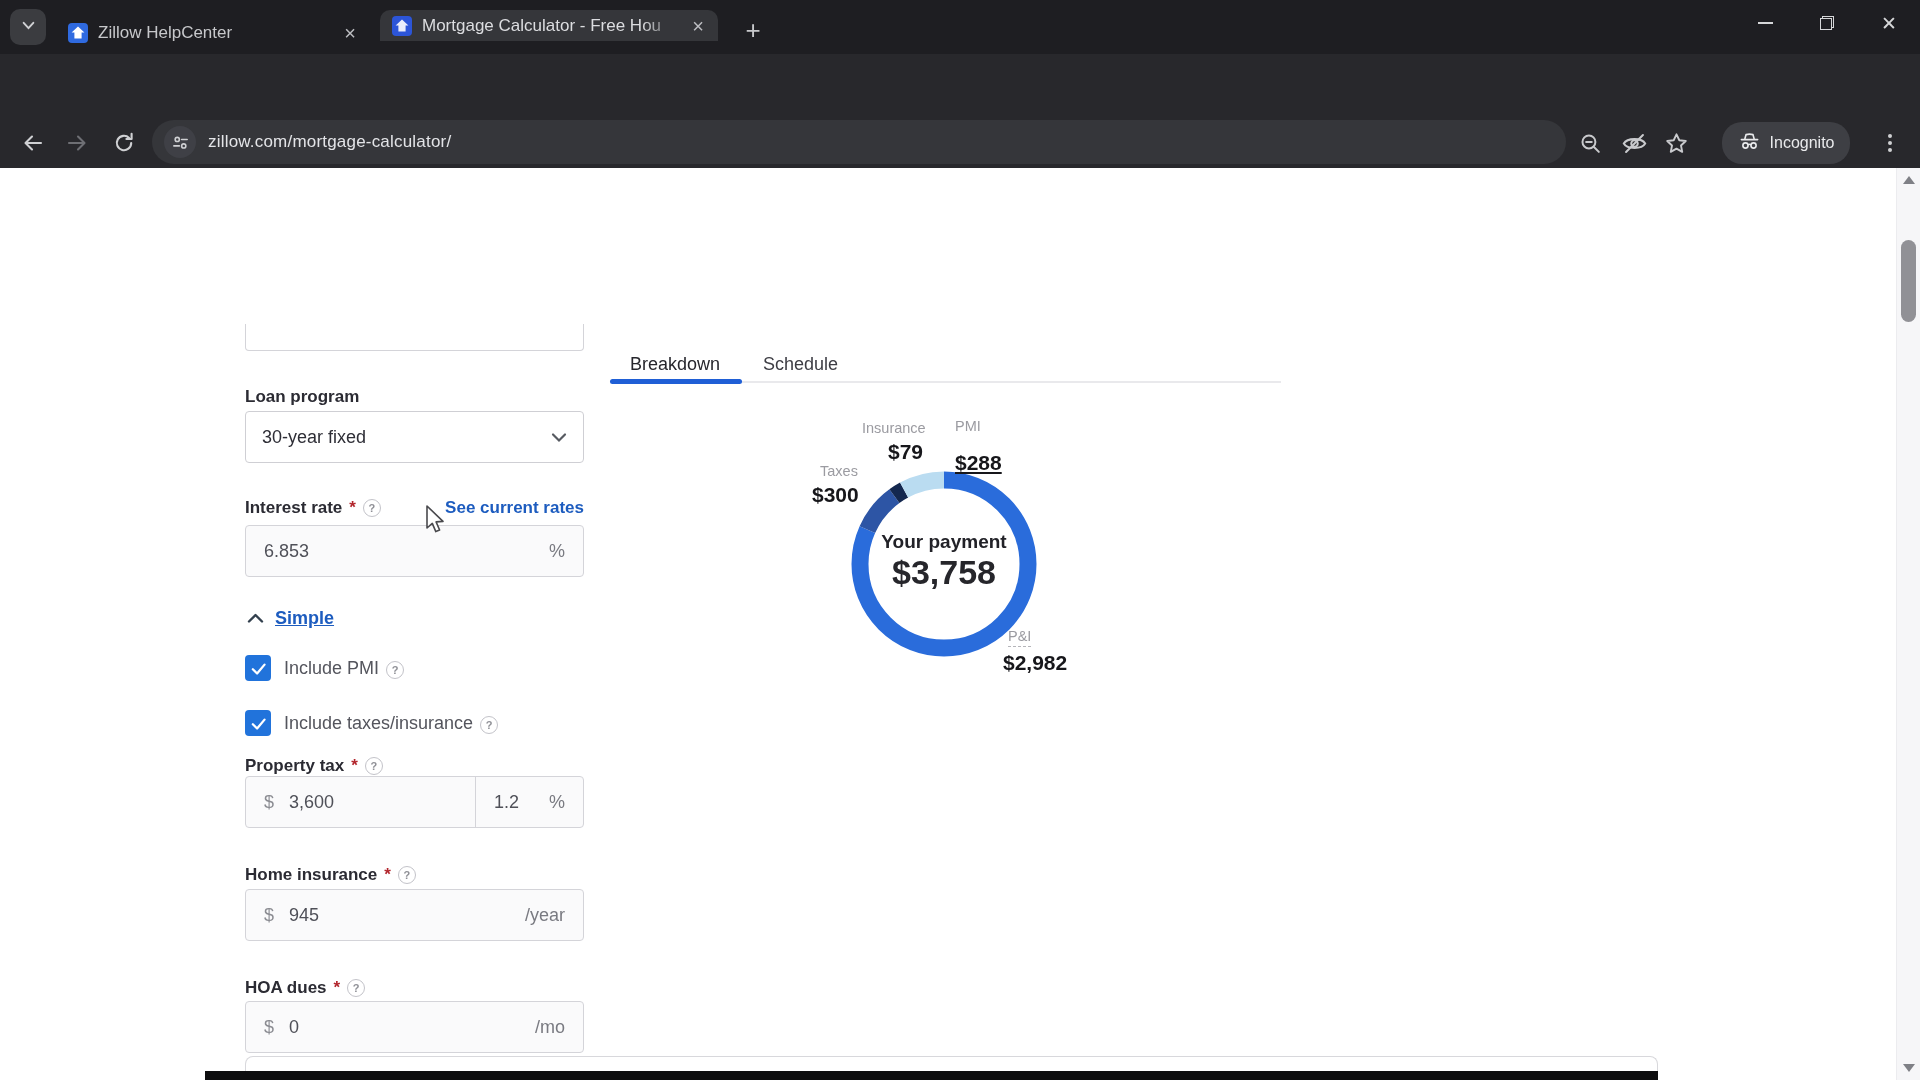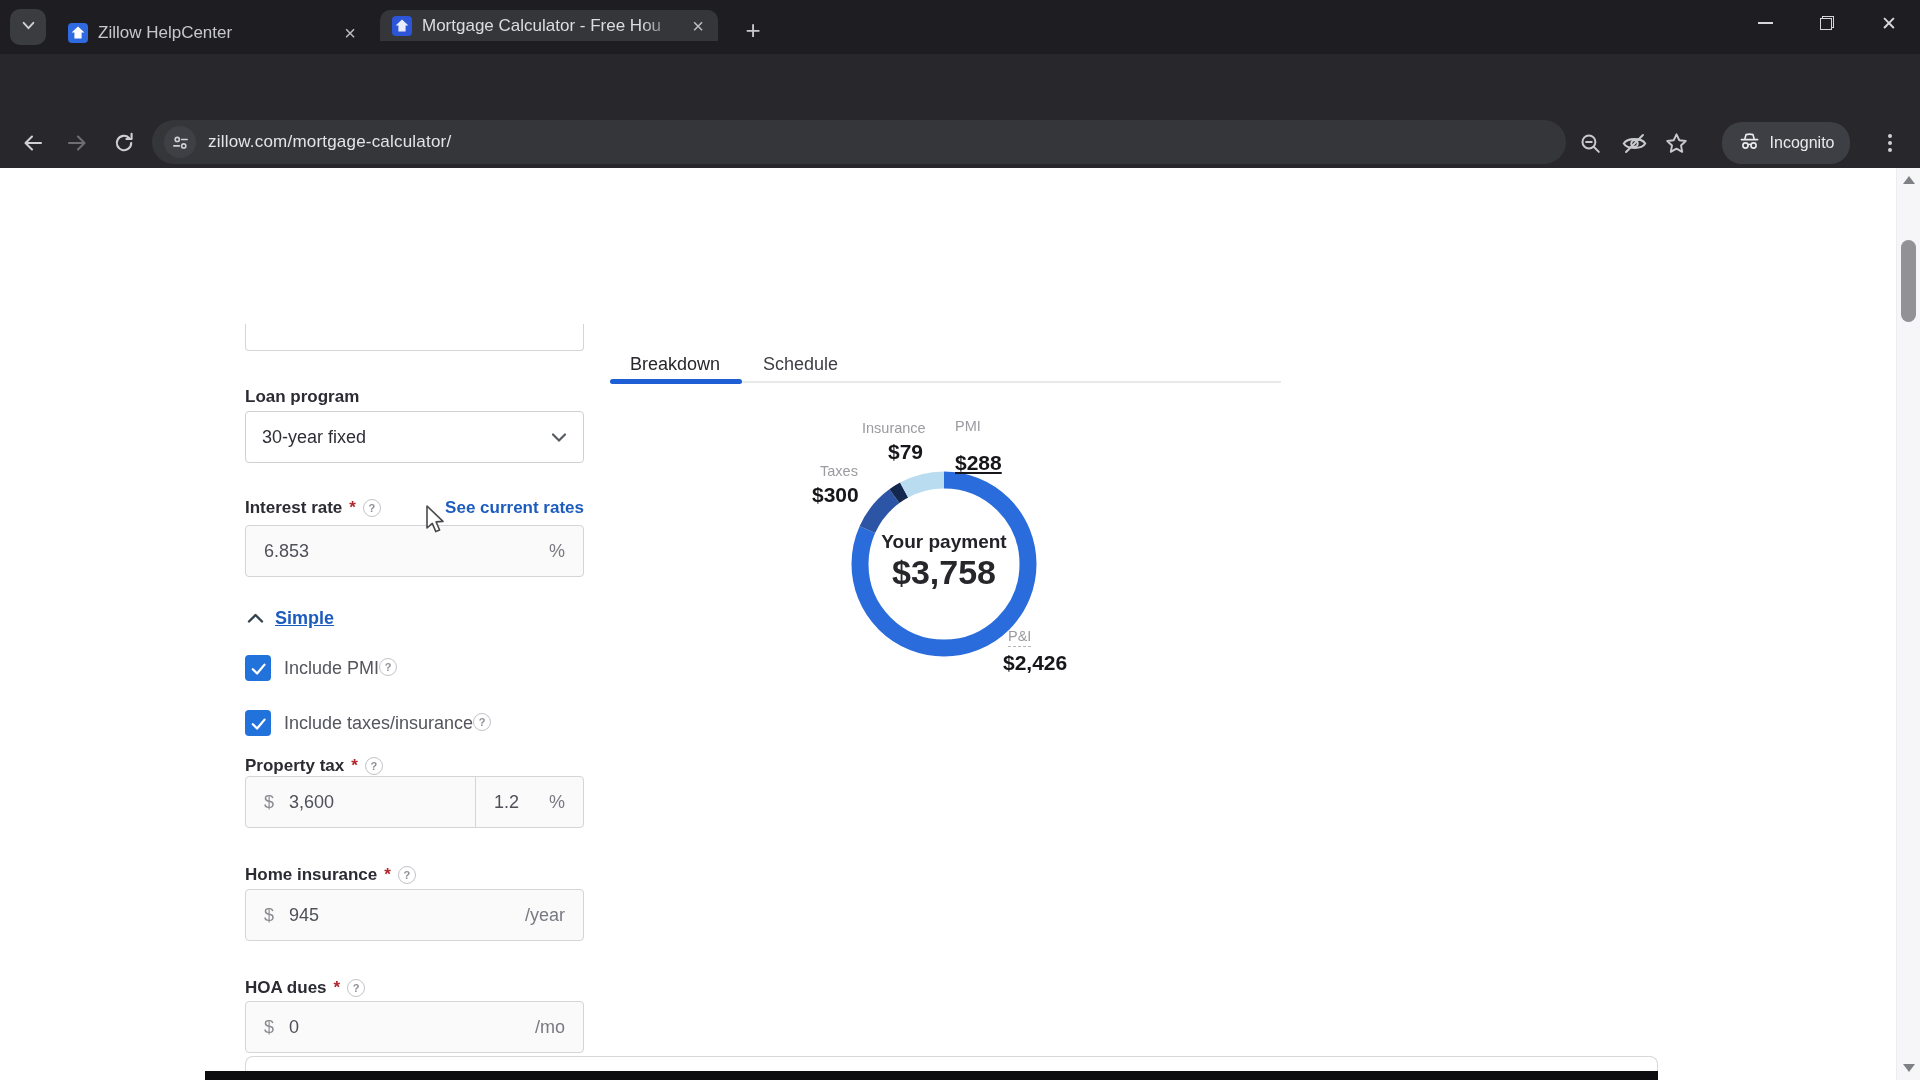--- a/index.html
+++ b/index.html
@@ -55,21 +55,21 @@
   .dropdown{position:absolute;left:245px;top:243px;width:339px;height:52px;background:#fff;border:1.6px solid #cfcfd4;border-radius:4px;display:flex;align-items:center;justify-content:space-between;padding:0 16px;font-size:18px;color:#2e2e36;}
 
   .link-blue{color:#1d5cbf;font-weight:bold;}
   .see-rates{position:absolute;top:330px;left:245px;width:339px;text-align:right;font-size:17px;}
   .interest-label{top:330px;left:245px;}
   .simple-row{position:absolute;left:247px;top:440px;display:flex;align-items:center;gap:11px;}
   .simple-link{font-size:18px;font-weight:bold;color:#1d5cbf;text-decoration:underline;}
 
   .cbrow{position:absolute;left:245px;display:flex;align-items:center;gap:13px;}
   .checkbox{width:26px;height:26px;border-radius:4px;background:#2173db;display:flex;align-items:center;justify-content:center;}
-  .cb-label{font-size:18px;color:#54555d;display:inline-flex;align-items:flex-start;gap:0;}
+  .cb-label{font-size:18px;color:#54555d;display:inline-flex;align-items:flex-end;gap:7px;}
 
   
   .ptab{position:absolute;top:186px;font-size:18px;}
   .ptab.breakdown{left:630px;color:#26262c;font-weight:500;}
   .ptab.schedule{left:763px;color:#3d3d44;}
   .tab-track{position:absolute;left:610px;top:213px;width:671px;height:2px;background:#e9e9ec;}
   .tab-underline{position:absolute;left:610px;top:211px;width:132px;height:5px;border-radius:3px;background:#1f5fd6;}
 
   .donut{position:absolute;left:844px;top:296px;width:200px;height:200px;}
   .chart-lab{position:absolute;font-size:14.5px;color:#9b9ba1;}
@@ -341,21 +341,21 @@
     <div class="chart-lab" style="left:862px;top:252px;text-align:right;">Insurance</div>
     <div class="chart-val" style="left:888px;top:272px;">$79</div>
 
     <div class="chart-lab" style="left:955px;top:250px;">PMI</div>
     <div class="chart-val" style="left:955px;top:283px;text-decoration:underline;">$288</div>
 
     <div class="chart-lab" style="left:820px;top:295px;">Taxes</div>
     <div class="chart-val" style="left:812px;top:315px;">$300</div>
 
     <div class="chart-lab dash-u" style="left:1008px;top:460px;">P&amp;I</div>
-    <div class="chart-val" style="left:1003px;top:483px;">$2,426</div>
+    <div class="chart-val" style="left:1003px;top:483px;">$2,982</div>
 
     <div class="bottom-card"></div>
     <div class="bottom-strip"></div>
 
     <div class="scrollbar">
       <div class="sb-arrow-up"></div>
       <div class="sb-thumb"></div>
       <div class="sb-arrow-down"></div>
     </div>
 

